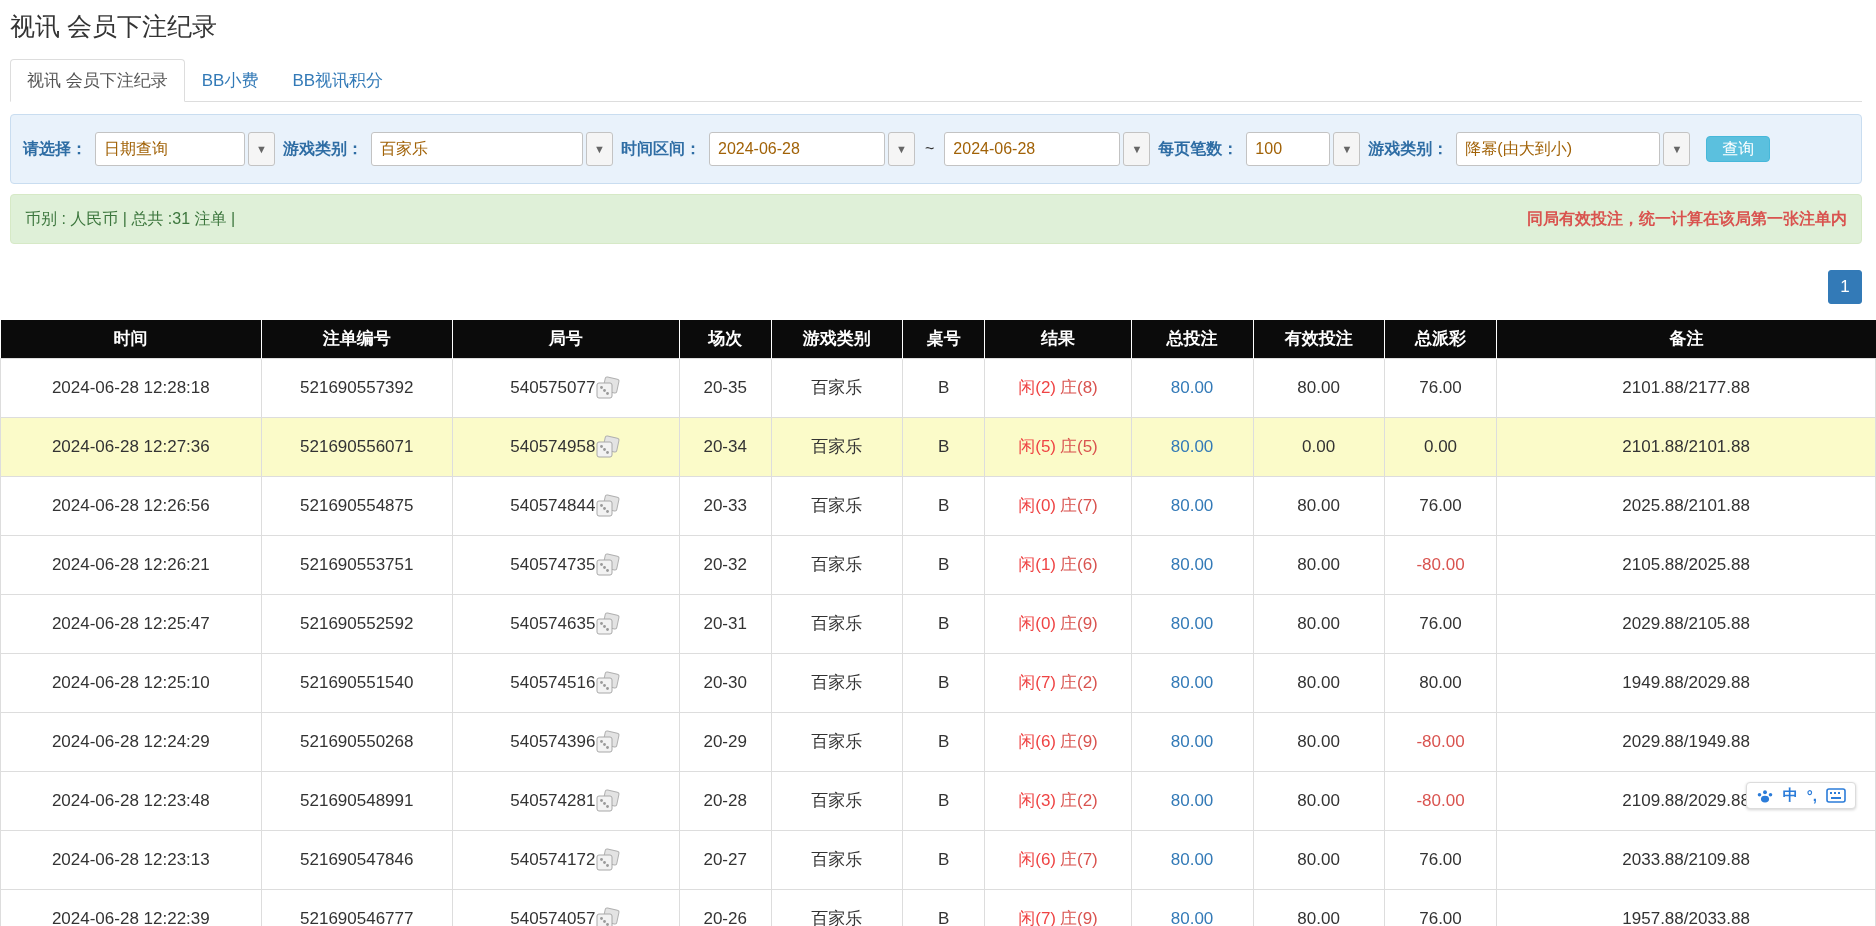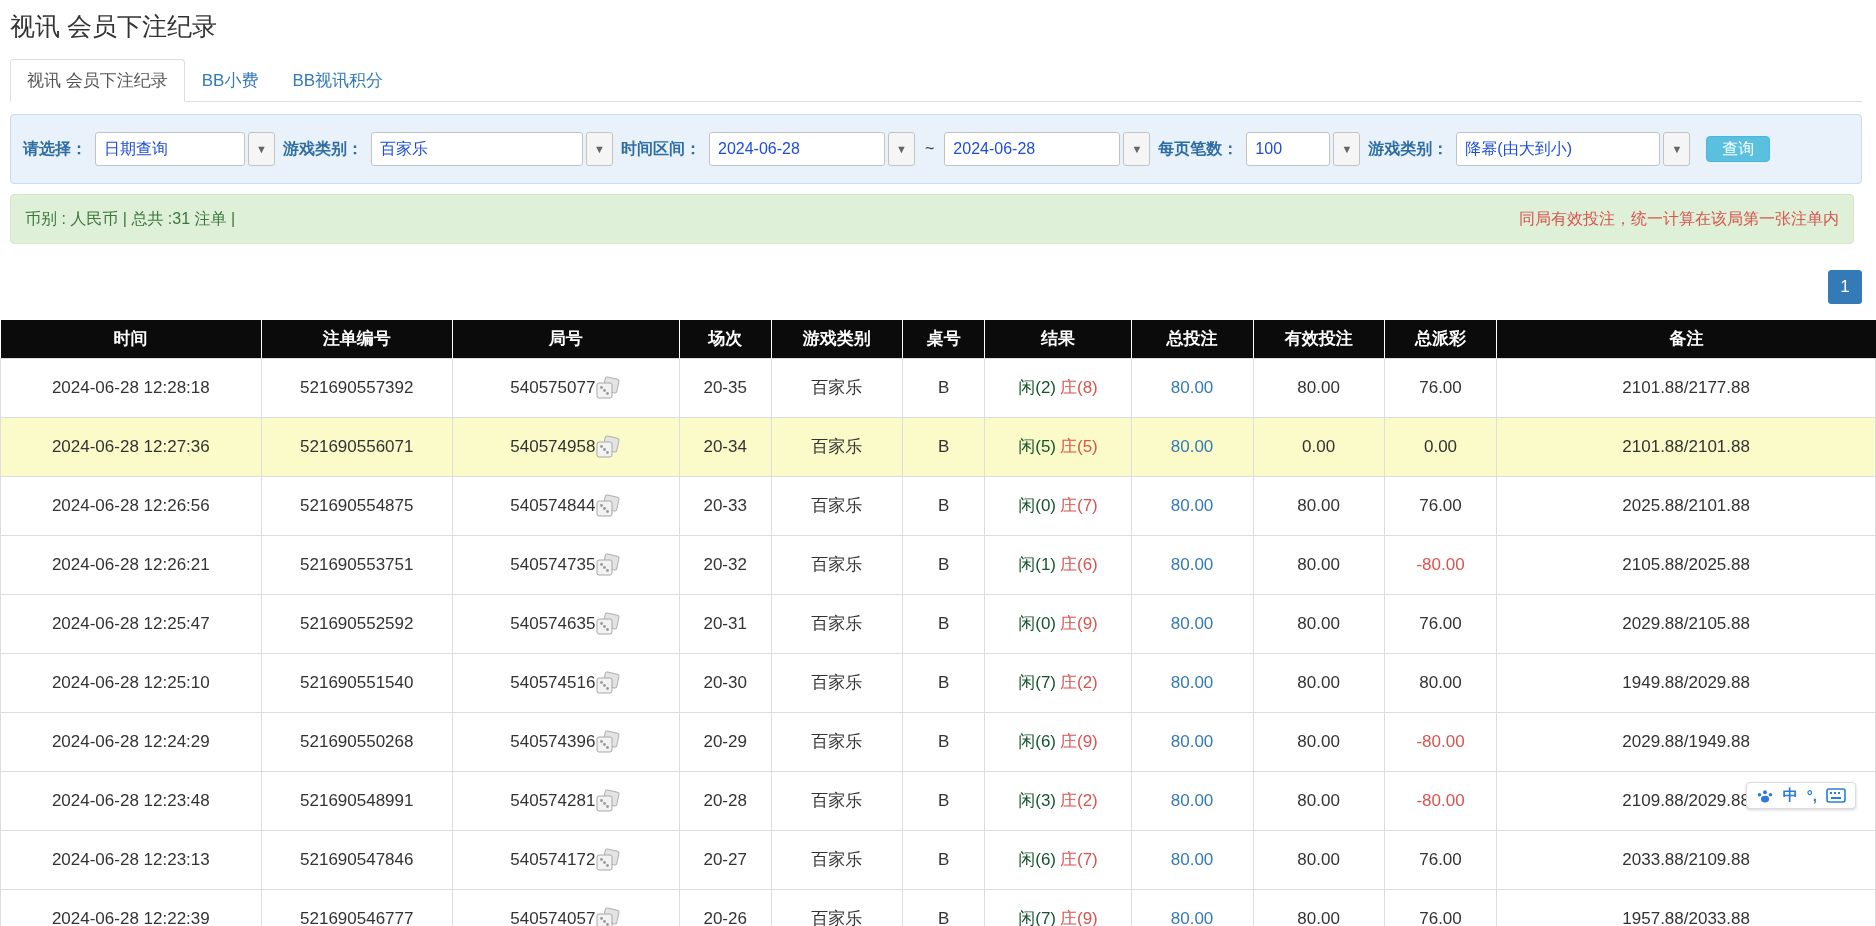--- a/index.html
+++ b/index.html
@@ -12,50 +12,50 @@
   .tab { padding:9px 16px; font-size:17px; color:#337ab7; cursor:pointer;
     border:1px solid transparent; margin-bottom:-1px; white-space:nowrap; }
   .tab.active { color:#555; background:#fff; border:1px solid #ddd; border-bottom-color:#fff;
     border-radius:4px 4px 0 0; }
 
   .filter-panel { margin:12px 14px 0 10px; background:#e9f2fb; border:1px solid #c9ddf0;
     border-radius:4px; padding:17px 12px; display:flex; align-items:center; gap:8px; }
   .filter-label { color:#2e6da4; font-weight:bold; font-size:16px; white-space:nowrap; }
   .combo { display:inline-flex; align-items:center; gap:3px; }
   .combo input { height:34px; border:1px solid #c3c3c3; border-radius:3px; background:#fff;
-    padding:0 8px; font-size:16px; color:#1d4ed8; font-family:inherit; }
+    padding:0 8px; font-size:16px; color:#a16207; font-family:inherit; }
   .caret-btn { width:27px; height:34px; border:1px solid #c3c3c3; border-radius:3px;
     background:#f5f5f5; color:#666; font-size:11px; display:flex; align-items:center;
     justify-content:center; cursor:pointer; }
   .tilde { font-size:16px; color:#333; padding:0 2px; }
   .query-btn { height:26px; padding:0 15px; background:#5bc0de; border:1px solid #46b8da;
     border-radius:4px; color:#fff; font-size:16px; cursor:pointer; margin-left:8px; font-family:inherit; }
 
-  .summary-bar { margin:10px 22px 0 10px; background:#dff0d8; border:1px solid #d6e9c6;
+  .summary-bar { margin:10px 14px 0 10px; background:#dff0d8; border:1px solid #d6e9c6;
     border-radius:4px; height:50px; display:flex; align-items:center;
     justify-content:space-between; padding:0 14px; }
   .summary-left { font-size:16px; color:#3c763d; }
-  .summary-right { font-size:16px; color:#d9534f; }
+  .summary-right { font-size:16px; color:#d9534f;font-weight:bold; }
 
   .pagination { display:flex; justify-content:flex-end; margin:26px 14px 0 0; }
   .page-btn { min-width:34px; height:34px; background:#337ab7; border:1px solid #337ab7;
     color:#fff; font-size:17px; display:flex; align-items:center; justify-content:center;
     border-radius:3px; cursor:pointer; }
 
   table.bets { width:1876px; border-collapse:collapse; margin-top:16px; table-layout:fixed; }
   table.bets th { background:#0b0b0b; color:#fff; font-size:17px; font-weight:bold;
     height:38px; text-align:center; border-right:1px solid #fff; }
   table.bets th:last-child { border-right:none; }
   table.bets td { border:1px solid #ddd; height:59px; text-align:center; font-size:17px;
     color:#333; background:#fff; overflow:hidden; white-space:nowrap; }
   tr.highlight td { background:#fbfbc9; }
 
   .round-cell-inner { display:flex; align-items:center; justify-content:center; }
   .dice-btn { display:inline-flex; cursor:pointer; }
-  .player { color:#14532d; margin-right:4px; }
+  .player { color:#ef4444; margin-right:4px; }
   .banker { color:#d9534f; }
   .bet-link { color:#337ab7; cursor:pointer; }
   .payout.negative { color:#d9534f; }
 
   .ime-bar { position:absolute; top:782px; right:20px; background:#fff;
     border:1px solid #dcdcdc; border-radius:4px; box-shadow:0 1px 3px rgba(0,0,0,.18);
     display:flex; align-items:center; gap:9px; padding:3px 9px; z-index:10; }
   .ime-bar .ime-text { color:#2b7cd9; font-size:15px; font-weight:bold; cursor:pointer; }
   .ime-bar .ime-icon { display:inline-flex; cursor:pointer; }
 </style>

